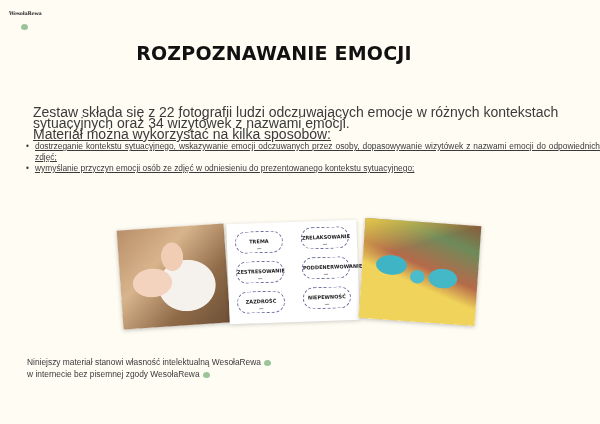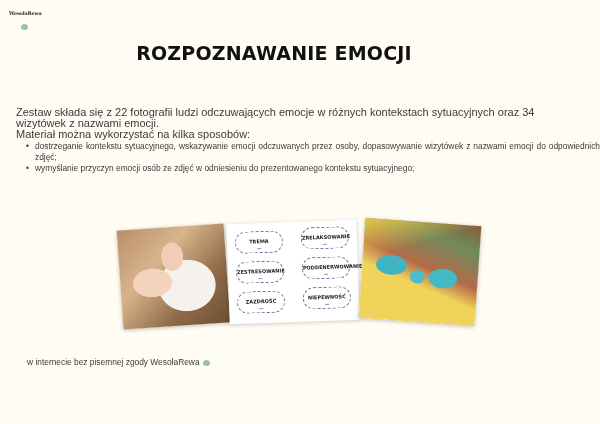--- a/index.html
+++ b/index.html
@@ -8,25 +8,25 @@
       background: #fffcf4;
       font-family: "Liberation Sans", sans-serif;
       color: #333;
       position: relative;
     }
     .logo { position: absolute; left: 9px; top: 10px; width: 30px; text-align: center; }
     .logo-text { font-family: "DejaVu Serif", serif; font-size: 5px; font-weight: bold; color: #333; letter-spacing: -0.2px; display: block; }
     .leaf { display: inline-block; width: 7px; height: 6px; background: #9cc49a; border-radius: 50% 50% 50% 50% / 60% 60% 40% 40%; margin-top: 2px; }
     .title { position: absolute; left: 0; width: 548px; top: 40px; text-align: center; font-family: "DejaVu Sans", sans-serif; font-weight: bold; color: #111; }
     .title div { font-size: 19px; line-height: 27px; letter-spacing: 0.2px; }
-    .p { position: absolute; left: 16px; font-size: 11px; line-height: 11px; color: #3a3a3a; }
+    .p { position: absolute; left: 33px; font-size: 14px; line-height: 11px; color: #3a3a3a; }
     .intro { top: 107px; width: 560px; }
-    .lead { top: 129px; width: 560px; }
+    .lead { top: 129px; width: 560px; text-decoration: underline; }
     ul.uses { position: absolute; left: 20px; top: 141px; width: 565px; margin: 0; padding: 0 0 0 15px; font-size: 8.4px; line-height: 11px; color: #3a3a3a; list-style: none; }
-    ul.uses li { position: relative; text-align: justify; }
+    ul.uses li { position: relative; text-align: justify; text-decoration: underline; }
     ul.uses li::before { content: "•"; position: absolute; left: -9px; }
     .photo { position: absolute; background: #fff; box-shadow: 0 1px 4px rgba(0,0,0,0.25); overflow: hidden; }
     .photo1 { left: 120px; top: 227px; width: 107px; height: 99px; transform: rotate(-4deg);
       background: radial-gradient(ellipse at 30% 55%, #f3d3bd 0 18%, transparent 19%),
                   radial-gradient(ellipse at 50% 30%, #f1cdb6 0 14%, transparent 15%),
                   radial-gradient(ellipse at 62% 60%, #f5f1ec 0 30%, transparent 31%),
                   linear-gradient(135deg, #b98f6a 0%, #d8b48c 35%, #8f6a48 70%, #6d5037 100%); }
     .cards { position: absolute; left: 228px; top: 222px; width: 130px; height: 100px; background: #fff; box-shadow: 0 1px 4px rgba(0,0,0,0.2); transform: rotate(-2deg); }
     .card { position: absolute; width: 48px; height: 22px; border: 1px dashed #6a6f9e; border-radius: 11px; text-align: center; font-family: "DejaVu Sans", sans-serif; font-weight: bold; font-size: 5px; color: #222; line-height: 18px; box-sizing: border-box; }
     .card::after { content: ""; position: absolute; left: 50%; bottom: 3px; width: 4px; height: 1px; margin-left: -2px; background: #999; }
@@ -66,14 +66,15 @@
   <div class="card" style="left:74px;top:6px;">ZRELAKSOWANIE</div>
   <div class="card" style="left:8px;top:38px;">ZESTRESOWANIE</div>
   <div class="card" style="left:74px;top:36px;">PODDENERWOWANIE</div>
   <div class="card" style="left:8px;top:68px;">ZAZDROŚĆ</div>
   <div class="card" style="left:74px;top:66px;">NIEPEWNOŚĆ</div>
 </div>
 
 <div class="photo photo3"></div>
 
 <div class="footer">
+  <div><span>Niniejszy materiał stanowi własność intelektualną WesołaRewa</span><span class="leaf"></span></div>
   <div><span>w internecie bez pisemnej zgody WesołaRewa</span><span class="leaf"></span></div>
 </div>
 
 </body></html>

